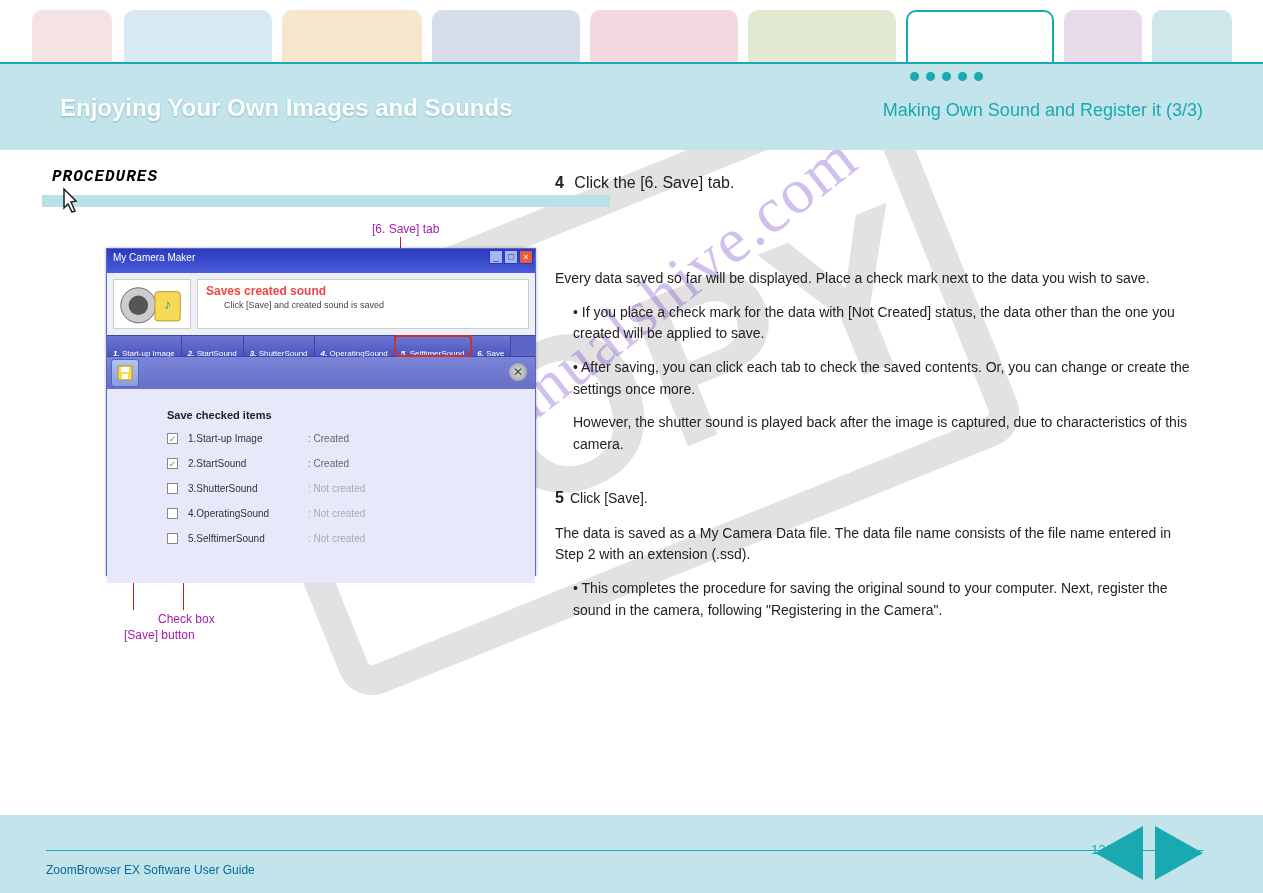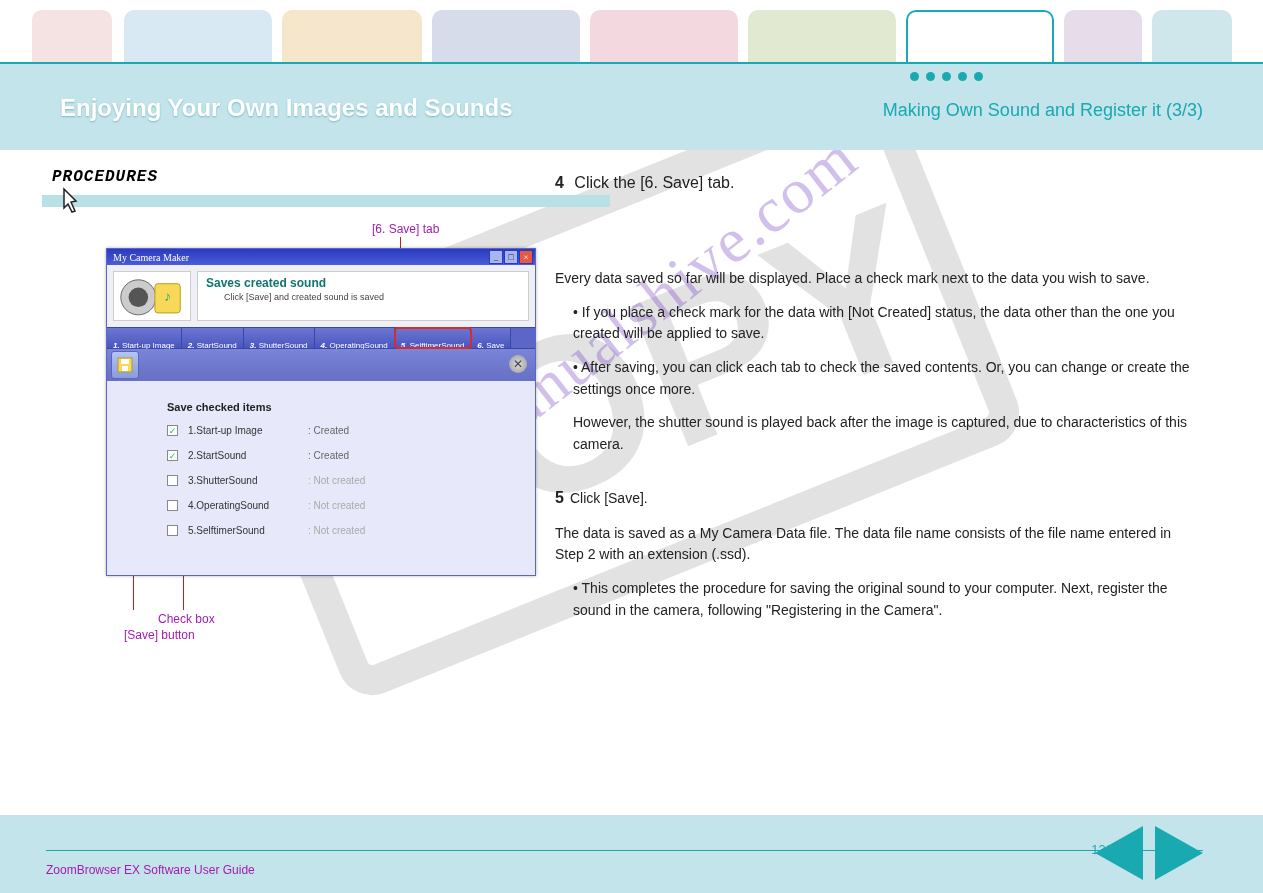--- a/index.html
+++ b/index.html
@@ -23,30 +23,30 @@
   .proc-label { position: absolute; left: 52px; top: 168px; font-family: Liberation Mono, monospace; font-weight: bold; font-style: italic; letter-spacing: 1px; font-size: 16px; color: #000000; }
   .proc-bar { position: absolute; left: 42px; top: 195px; width: 568px; height: 12px; background: #b8e1e6; }
   .mouse-icon { position: absolute; left: 58px; top: 185px; width: 32px; height: 32px; }
 
   
   .step { position: absolute; left: 555px; top: 174px; font-size: 16px; color: #222; }
   .step .n { font-weight: bold; margin-right: 6px; }
 
   
   .win { position: absolute; left: 106px; top: 248px; width: 430px; height: 328px; border: 1px solid #5b66c6; background: #efeff8; box-shadow: 0 0 3px rgba(0,0,0,.3); }
-  .win-title { height: 16px; background: linear-gradient(#2a3ac0,#4a5cd8); color: #fff; font-size: 10px; padding-left: 6px; line-height: 18px; position: relative; font-family: Liberation Serif, serif; }
+  .win-title { height: 24px; background: linear-gradient(#2a3ac0,#4a5cd8); color: #fff; font-size: 10px; padding-left: 6px; line-height: 18px; position: relative; }
   .win-ctrls { position: absolute; right: 2px; top: 1px; display: flex; gap: 1px; }
   .win-ctrls span { width: 14px; height: 14px; display: inline-block; border: 1px solid #2a3ac0; background: #a7b5f2; font-size: 9px; line-height: 12px; text-align: center; color: #223; }
   .win-ctrls span.close { background: #e85a3d; color: #fff; }
 
   .win-banner { display: flex; padding: 6px; gap: 6px; }
   .banner-icon { width: 78px; height: 50px; background: #fff; border: 1px solid #ccc; position: relative; }
   .banner-icon svg { position: absolute; inset: 0; }
   .banner-text { flex: 1; background: #fff; border: 1px solid #ccc; padding: 4px 8px; }
-  .banner-text h4 { font-size: 12px; font-weight: bold; color: #0f766e; }
+  .banner-text h4 { font-size: 12px; font-weight: bold; color: #ef4444; }
   .banner-text p { font-size: 9px; color: #444; margin-top: 2px; margin-left: 18px; }
 
   .win-tabs { display: flex; background: #5b66c6; height: 22px; border-top: 1px solid #3a46a8; border-bottom: 1px solid #3a46a8; }
   .win-tab { flex: none; padding: 7px 6px; line-height: 22px; font-size: 8px; color: #fff; border-right: 1px solid #3a46a8; background: linear-gradient(#6c77d2,#4a56bf); }
   .win-tab .num { font-style: italic; font-weight: bold; }
   .win-tab.highlighted { outline: 2px solid #d62c2c; outline-offset: -1px; border-radius: 3px; position: relative; z-index: 2; }
 
   .win-toolbar { height: 32px; background: linear-gradient(#7a85d8,#6570c6); position: relative; }
   .tool-save { position: absolute; left: 4px; top: 2px; width: 28px; height: 28px; background: linear-gradient(#b2c5f4,#8a9be0); border: 1px solid #5a65b8; border-radius: 3px; display: flex; align-items: center; justify-content: center; }
   .tool-save svg { width: 16px; height: 16px; }
@@ -68,21 +68,21 @@
   .callout { position: absolute; font-size: 12px; color: #a21caf; }
 
   
   .body-text { position: absolute; left: 555px; top: 268px; width: 640px; font-size: 14px; color: #222; line-height: 1.55; }
   .body-text p { margin-bottom: 12px; }
   .body-text p.indent { margin-left: 18px; }
 
   
   .footer-band { position: absolute; left: 0; right: 0; bottom: 0; height: 78px; background: #c3e4ea; }
   .footer-line { position: absolute; left: 46px; right: 60px; bottom: 42px; height: 1px; background: #19a9b0; }
-  .footer-text { position: absolute; left: 46px; bottom: 16px; font-size: 12px; color: #a21caf; }
+  .footer-text { position: absolute; left: 46px; bottom: 16px; font-size: 12px; color: #0369a1; }
   .page-num { position: absolute; right: 150px; bottom: 36px; font-size: 13px; color: #19a9b0; }
   .nav-prev { position: absolute; right: 120px; bottom: 10px; cursor: pointer; }
   .nav-next { position: absolute; right: 54px; bottom: 10px; cursor: pointer; }
 
   
   .watermark { position: absolute; left: 250px; top: 140px; width: 800px; height: 600px; opacity: .24; pointer-events: none; transform: rotate(-22deg); z-index: 0; }
   .watermark2 { position: absolute; left: 420px; top: 260px; font-size: 64px; color: #7c4cc7; opacity: .35; transform: rotate(-38deg); pointer-events: none; font-family: Georgia, serif; letter-spacing: 2px; z-index: 0; }
 
 </style>
 </head>

